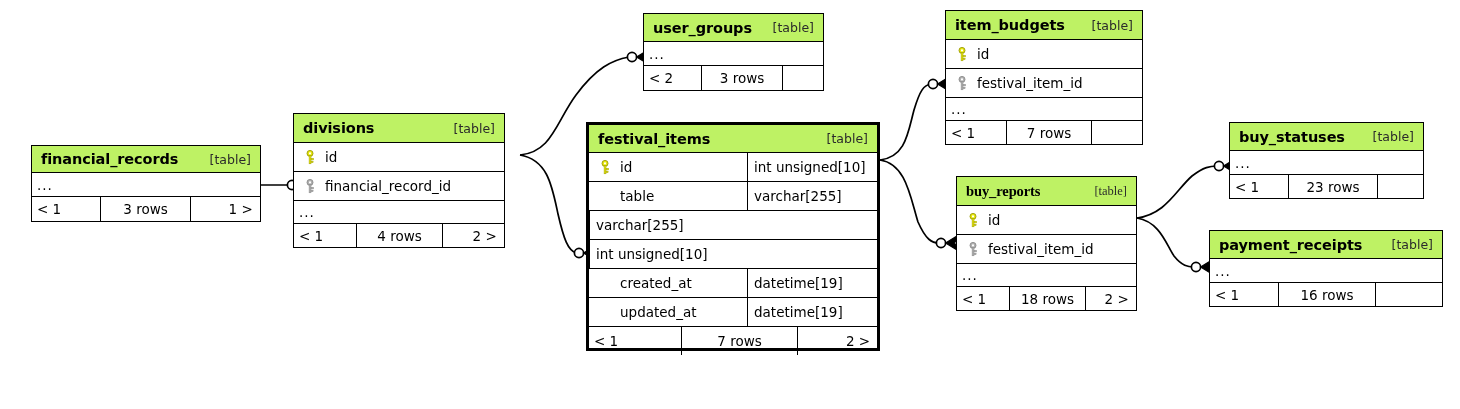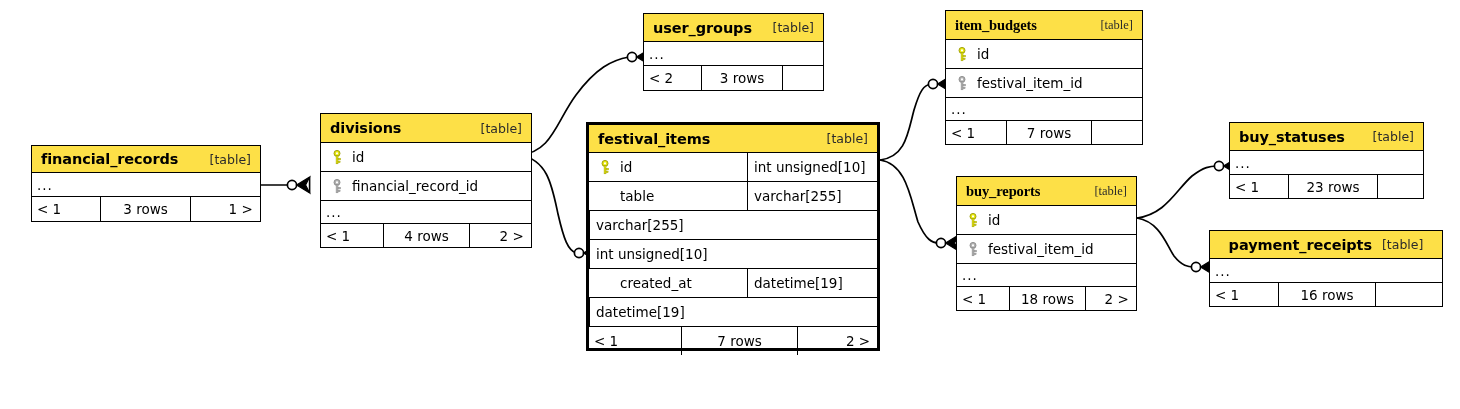--- a/index.html
+++ b/index.html
@@ -36,21 +36,21 @@
     display: flex;
     flex-direction: column;
     z-index: 3;
   }
   .tbl.focus {
     border-width: 3.4px;
   }
 
   .tbl-head {
     box-sizing: border-box;
-    background: #fde047;
+    background: #bef264;
     border-bottom: 1.6px solid #000000;
     display: flex;
     align-items: center;
     justify-content: space-between;
     padding: 0 9px;
     flex: none;
   }
   .tbl-name {
     font-weight: bold;
     font-size: 14.5px;
@@ -214,21 +214,21 @@
           <span class="tbl-name">financial_records</span>
           <span class="tbl-kind">[table]</span>
         </div>
         <div class="dots-row" style="height: 24px;">...</div>
         <div class="tbl-foot" style="height: 24px;">
           <div class="foot-cell fc-left" style="width: 68px;">&lt; 1</div>
           <div class="foot-cell fc-center" style="width: 90px;">3 rows</div>
           <div class="foot-cell fc-right" style="width: 68.8px;">1 &gt;</div>
         </div>
       </div>
-      <div class="tbl" style="left: 320px; top: 113px; width: 212px; height: 135px;">
+      <div class="tbl" style="left: 293px; top: 113px; width: 212px; height: 135px;">
         <div class="tbl-head" style="height: 29px;">
           <span class="tbl-name">divisions</span>
           <span class="tbl-kind">[table]</span>
         </div>
         <div class="col-row" style="height: 29px;">
           <div class="col-left" style="width: 208.8px;">
             <span class="key-slot">
               <svg width="11" height="15" viewBox="0 0 11 15" aria-hidden="true">
                 <circle cx="4" cy="3.4" r="3" fill="#e8e80d" stroke="#9a9a06" stroke-width="0.9"></circle>
                 <circle cx="4" cy="3.4" r="1.05" fill="#ffffff"></circle>
@@ -317,32 +317,36 @@
         <div class="col-row" style="height: 29px;">
           <div class="col-left" style="width: 158px;">
             <span class="key-slot"></span>
             <span class="col-label" style="padding-left: 4px;">created_at</span>
           </div>
           <div class="col-right" style="width: 129.2px;">
             <span class="col-type">datetime[19]</span>
           </div>
         </div>
         <div class="col-row" style="height: 29px;">
+          <div class="col-left" style="width: 158px;">
+            <span class="key-slot"></span>
+            <span class="col-label" style="padding-left: 4px;">updated_at</span>
+          </div>
           <div class="col-right" style="width: 129.2px;">
             <span class="col-type">datetime[19]</span>
           </div>
         </div>
         <div class="tbl-foot" style="height: 28px;">
           <div class="foot-cell fc-left" style="width: 92px;">&lt; 1</div>
           <div class="foot-cell fc-center" style="width: 116px;">7 rows</div>
           <div class="foot-cell fc-right" style="width: 79.2px;">2 &gt;</div>
         </div>
       </div>
       <div class="tbl" style="left: 945px; top: 10px; width: 198px; height: 135px;">
-        <div class="tbl-head" style="height: 29px; font-family: Liberation Serif, serif;">
+        <div class="tbl-head" style="height: 29px;">
           <span class="tbl-name">item_budgets</span>
           <span class="tbl-kind">[table]</span>
         </div>
         <div class="col-row" style="height: 29px;">
           <div class="col-left" style="width: 194.8px;">
             <span class="key-slot">
               <svg width="11" height="15" viewBox="0 0 11 15" aria-hidden="true">
                 <circle cx="4" cy="3.4" r="3" fill="#e8e80d" stroke="#9a9a06" stroke-width="0.9"></circle>
                 <circle cx="4" cy="3.4" r="1.05" fill="#ffffff"></circle>
                 <rect x="3.1" y="5.6" width="1.9" height="8.2" fill="#e8e80d" stroke="#9a9a06" stroke-width="0.5"></rect>
@@ -420,21 +424,21 @@
           <span class="tbl-kind">[table]</span>
         </div>
         <div class="dots-row" style="height: 24px;">...</div>
         <div class="tbl-foot" style="height: 24px;">
           <div class="foot-cell fc-left" style="width: 58px;">&lt; 1</div>
           <div class="foot-cell fc-center" style="width: 89px;">23 rows</div>
           <div class="foot-cell fc-right" style="width: 44.8px;"></div>
         </div>
       </div>
       <div class="tbl" style="left: 1209px; top: 230px; width: 234px; height: 77px;">
-        <div class="tbl-head" style="height: 28px; justify-content: center;">
+        <div class="tbl-head" style="height: 28px;">
           <span class="tbl-name">payment_receipts</span>
           <span class="tbl-kind">[table]</span>
         </div>
         <div class="dots-row" style="height: 24px;">...</div>
         <div class="tbl-foot" style="height: 24px;">
           <div class="foot-cell fc-left" style="width: 68px;">&lt; 1</div>
           <div class="foot-cell fc-center" style="width: 97px;">16 rows</div>
           <div class="foot-cell fc-right" style="width: 65.8px;"></div>
         </div>
       </div>

